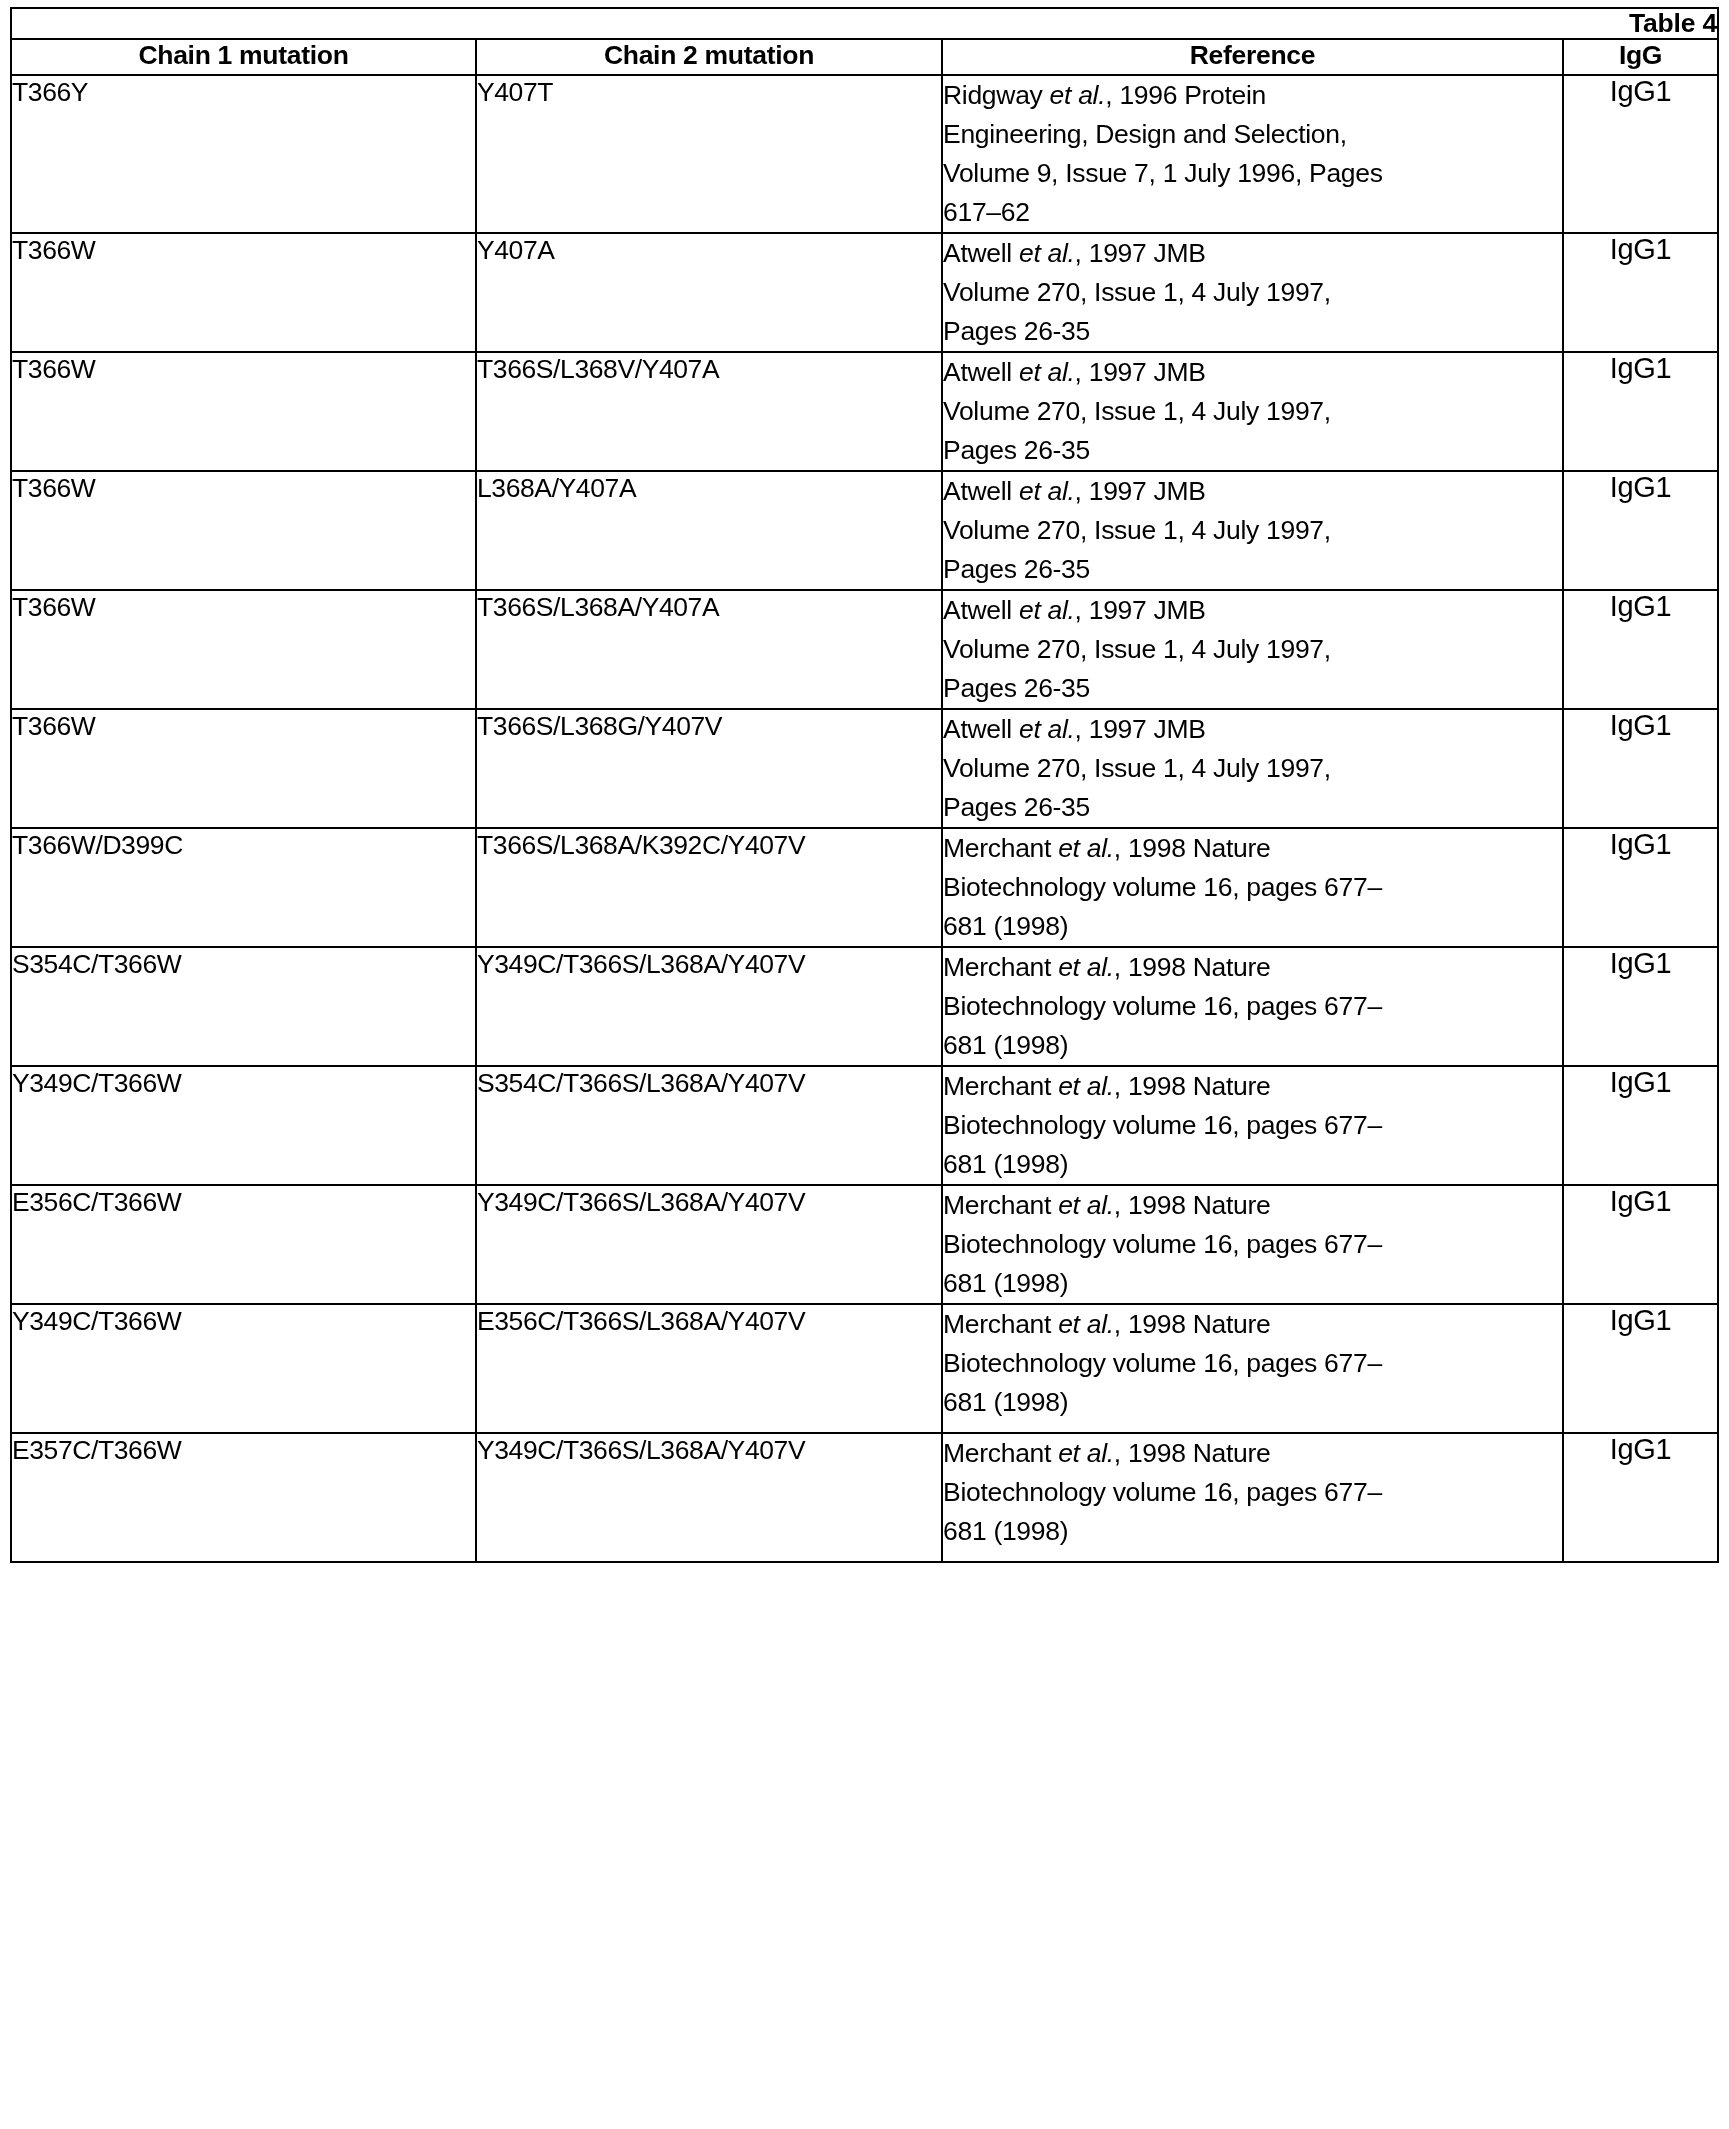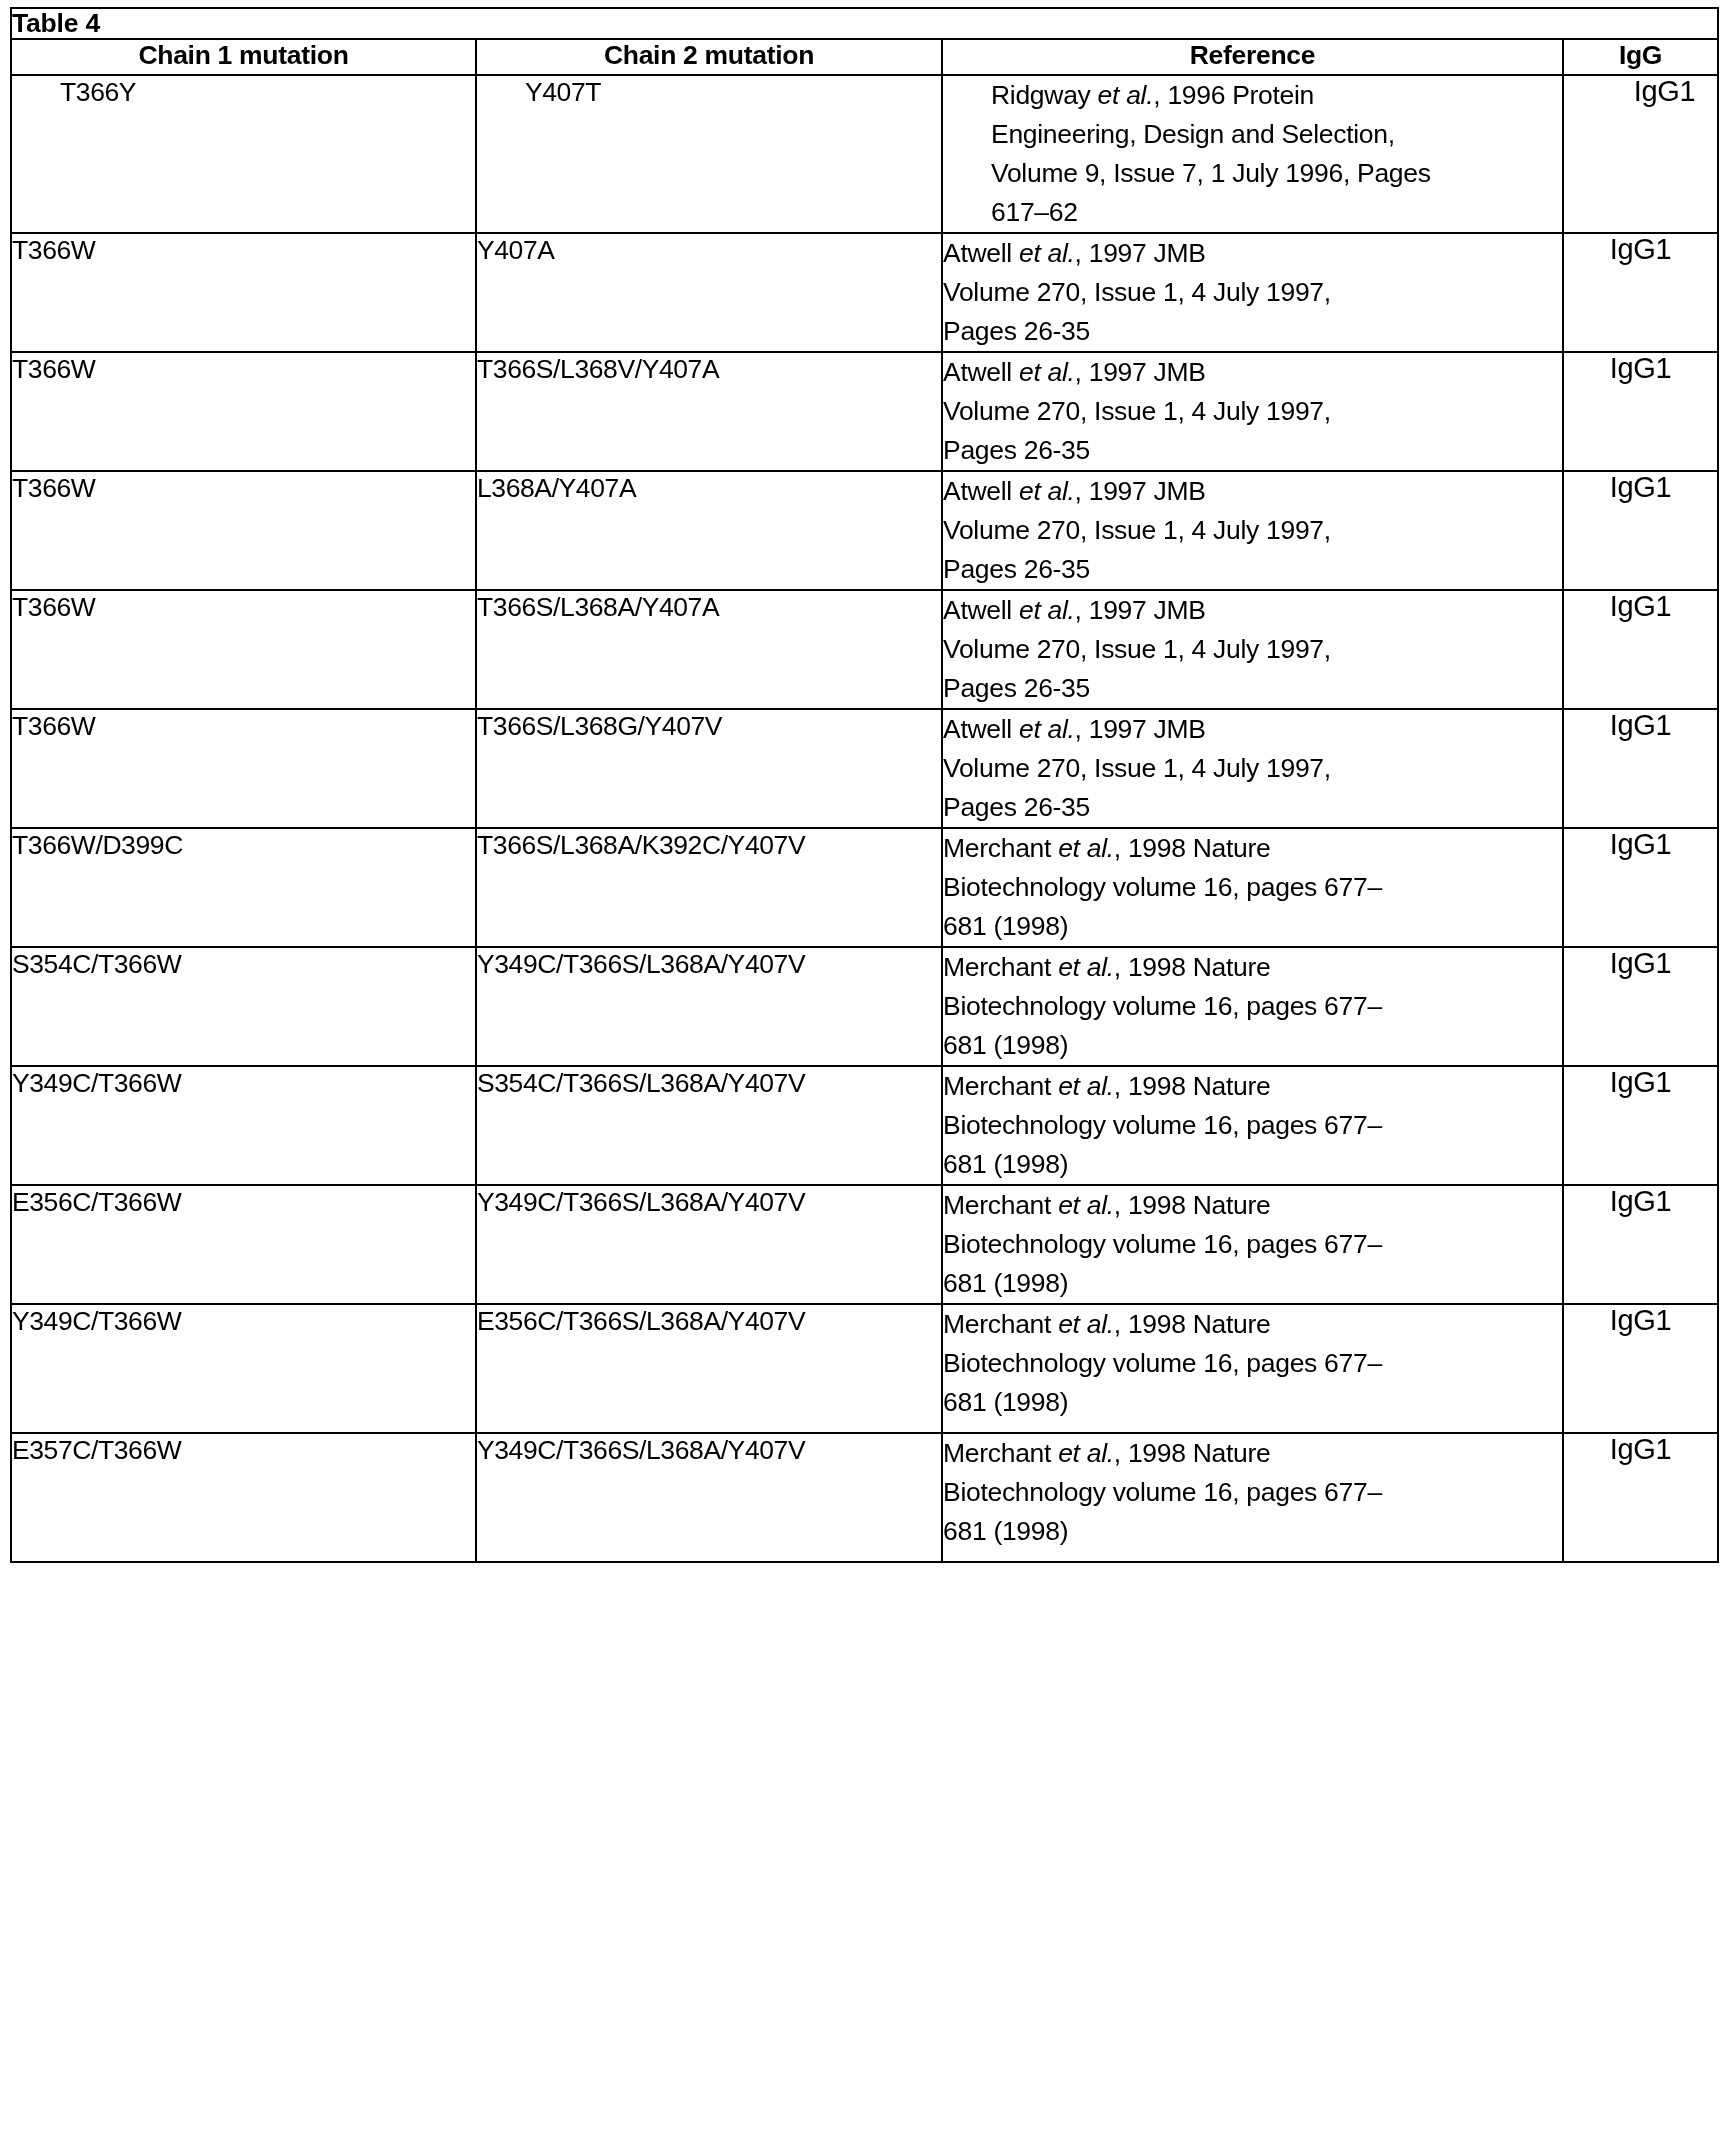--- a/index.html
+++ b/index.html
@@ -41,21 +41,21 @@
   }
   
   col.c1 { width: 465px; }
   col.c2 { width: 466px; }
   col.c3 { width: 621px; }
   col.c4 { width: 155px; }
 
   
   td.title-cell {
     height: 29px;
-    text-align: left;
+    text-align: right;
     vertical-align: middle;
     font-weight: bold;
     font-size: 26.5px;
     line-height: 29px;
     letter-spacing: -0.2px;
   }
   
   th.hdr {
     height: 34px;
     text-align: center;
@@ -91,21 +91,21 @@
     font-style: italic;
   }
   td.igg {
     font-size: 29px;
     line-height: 31px;
     letter-spacing: -0.3px;
     text-align: center;
     vertical-align: middle;
   }
   
-  tr.r-tall    > td { height: 119px; padding-left: 48px; }
+  tr.r-tall    > td { height: 119px; }
   tr.r-med     > td { height: 93px; }
   tr.r-short   > td { height: 89px; }
   tr.r-xtall   > td { height: 127px; }
 </style>
 </head>
 <body>
 
 <div class="page">
   <div class="table-wrap">
     <table class="t4">

